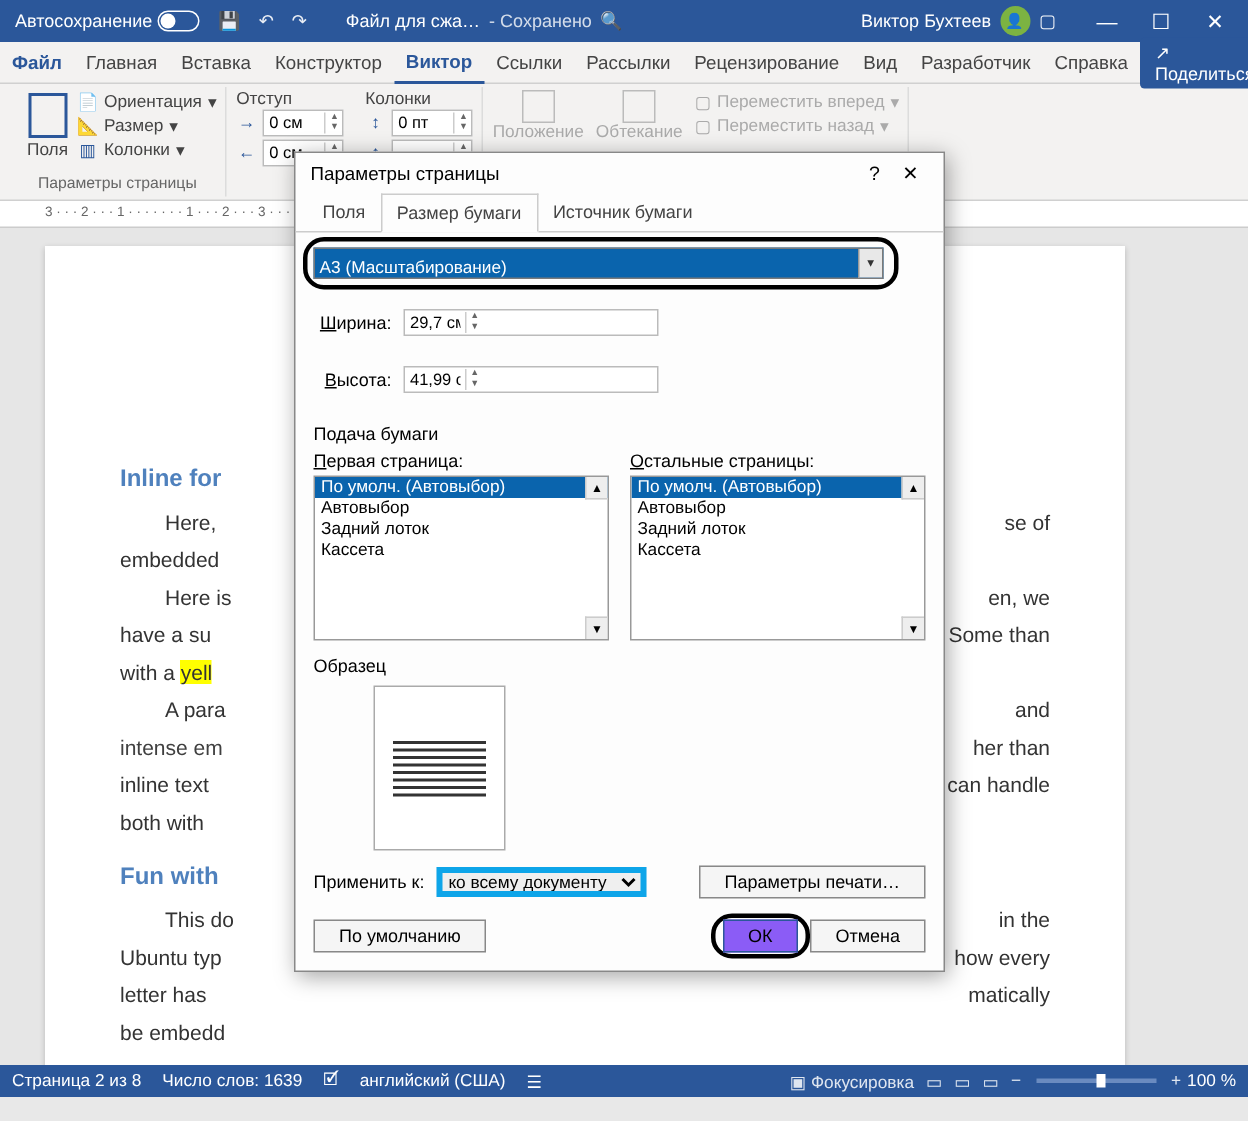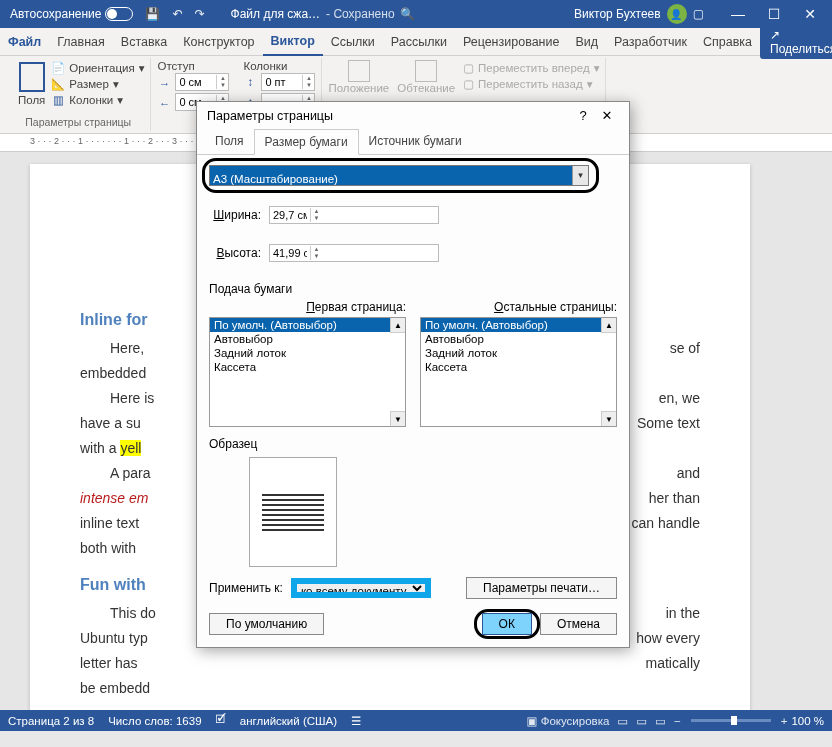--- a/index.html
+++ b/index.html
@@ -38,21 +38,21 @@
 .disabled { color: #aaa; }
 
 
 .ruler { height: 18px; background: #fff; border-bottom: 1px solid #ccc; font-size: 9px; color: #666; position: relative; overflow: hidden; padding-left: 30px; }
 .ruler span { position: absolute; top: 2px; }
 .doc-area { background: #e6e6e6; height: 574px; overflow: auto; position: relative; padding: 12px 30px; }
 .page { background: #fff; width: 720px; min-height: 900px; padding: 40px 50px; box-shadow: 0 1px 4px rgba(0,0,0,0.2); font-size: 14px; line-height: 1.5; color: #333; font-family: Calibri, sans-serif; }
 .page h3 { color: #4f81bd; font-size: 16px; margin: 14px 0 6px; font-weight: 600; }
 .page p { margin: 4px 0; text-align: justify; }
 .highlight { background: #ffff00; }
-.ital-em { color: #b91c1c; font-style: italic; }
+.ital-em { color: #404040; }
 
 
 .statusbar { height: 21px; background: #2b579a; color: #fff; display: flex; align-items: center; font-size: 11.5px; padding: 0 8px; position: absolute; bottom: 16px; left: 0; right: 0; }
 .statusbar .item { margin-right: 14px; }
 .statusbar .spacer { flex: 1; }
 .statusbar .view-ic { margin: 0 4px; cursor: pointer; opacity: 0.85; }
 .zoom-slider { width: 80px; height: 3px; background: #6a8bc0; margin: 0 6px; position: relative; }
 .zoom-slider::after { content: ""; position: absolute; left: 50%; top: -3px; width: 6px; height: 9px; background: #fff; }
 
 
@@ -68,35 +68,35 @@
 .field-row { display: flex; align-items: center; margin: 20px 0; }
 .field-row label { width: 60px; text-align: right; padding-right: 8px; }
 .field-row label u { text-decoration: underline; }
 .paper-select-wrap { position: relative; margin: 2px 0 6px; }
 .highlight-ring { position: absolute; top: -7px; left: -7px; right: 18px; bottom: -7px; border: 3px solid #000; border-radius: 14px; pointer-events: none; }
 .paper-select { width: 380px; height: 21px; border: 1px solid #7a7a7a; background: #0a64ad; color: #fff; font-size: 11.5px; padding: 0 3px; position: relative; display: flex; align-items: flex-end; }
 .paper-select .dd { position: absolute; right: 0; top: 0; bottom: 0; width: 16px; background: #e8e8e8; border-left: 1px solid #999; color: #333; text-align: center; font-size: 9px; line-height: 18px; }
 .spin-wide { width: 170px; }
 .feed-cols { display: flex; gap: 14px; margin-top: 4px; }
 .feed-col { flex: 1; }
-.feed-col .col-label { margin-bottom: 3px; text-align: right; }
+.feed-col .col-label { margin-bottom: 3px; }
 .listbox { border: 1px solid #999; height: 110px; background: #fff; font-size: 11.5px; overflow: hidden; position: relative; }
 .listbox .lb-item { padding: 1px 4px; }
 .listbox .lb-item.sel { background: #0a64ad; color: #fff; }
 .listbox .scroll-up, .listbox .scroll-down { position: absolute; right: 0; width: 15px; height: 15px; background: #eee; border-left: 1px solid #ccc; text-align: center; font-size: 8px; line-height: 15px; }
 .listbox .scroll-up { top: 0; border-bottom: 1px solid #ccc; }
 .listbox .scroll-down { bottom: 0; border-top: 1px solid #ccc; }
 .preview-box { border: 1px solid #aaa; width: 88px; height: 110px; background: #fff; margin: 6px 0 0 40px; display: flex; flex-direction: column; justify-content: center; padding: 14px 12px; gap: 3px; }
 .preview-box .pline { height: 2px; background: #333; }
 .apply-row { display: flex; align-items: center; margin-top: 10px; gap: 8px; }
-.apply-row select { width: 140px; height: 20px; border: 6px solid #0ea5e9; font-size: 11.5px; }
+.apply-row select { width: 140px; height: 20px; border: 4px solid #0ea5e9; font-size: 11.5px; }
 .print-params { margin-left: auto; padding: 2px 10px; border: 1px solid #999; background: #f0f0f0; cursor: pointer; font-size: 11.5px; }
 .dialog-buttons { display: flex; align-items: center; margin-top: 14px; gap: 8px; }
 .btn { padding: 3px 16px; border: 1px solid #888; background: #f5f5f5; font-size: 12px; cursor: pointer; }
-.btn.ok { border: 1.5px solid #2b579a; background: #7dd3fc; position: relative; }
+.btn.ok { border: 1.5px solid #2b579a; background: #8b5cf6; position: relative; }
 .ok-ring { position: absolute; border: 3px solid #000; border-radius: 14px; pointer-events: none; top: -8px; left: -8px; right: -8px; bottom: -8px; }
 .dlg-spacer { flex: 1; }
 </style>
 </head>
 <body>
 
 <div class="titlebar">
   <div class="autosave">
     <span>Автосохранение</span>
     <span class="toggle"></span>
@@ -210,21 +210,21 @@
   <span style="left:30px">3 · · · 2 · · · 1 · · · · · · · 1 · · · 2 · · · 3 · · · 4 · · · 5 · · · 6 · · · 7 · · · 8 · · · 9 · · · 10 · · · 11 · · · 12 · · · 13 · · · 14 · · · 15 · · · 16 · · · 17 · · · 18</span>
 </div>
 
 <div class="doc-area">
   <div class="page">
     <div style="height:90px"></div>
     <h3>Inline for</h3>
     <p style="text-indent:30px"><span>Here,</span><span style="float:right">se of</span></p>
     <p><span>embedded</span></p>
     <p style="text-indent:30px"><span>Here is</span><span style="float:right">en, we</span></p>
-    <p><span>have a su</span><span style="float:right">Some text</span></p>
+    <p><span>have a su</span><span style="float:right">Some than</span></p>
     <p><span>with a </span><span class="highlight">yell</span></p>
     <p style="text-indent:30px"><span>A para</span><span style="float:right"> and</span></p>
     <p><span class="ital-em">intense em</span><span style="float:right">her than</span></p>
     <p><span>inline text</span><span style="float:right"> can handle</span></p>
     <p><span>both with</span></p>
     <h3>Fun with</h3>
     <p style="text-indent:30px"><span>This do</span><span style="float:right">in the</span></p>
     <p><span>Ubuntu typ</span><span style="float:right"> how every</span></p>
     <p><span>letter has</span><span style="float:right">matically</span></p>
     <p><span>be embedd</span></p>

